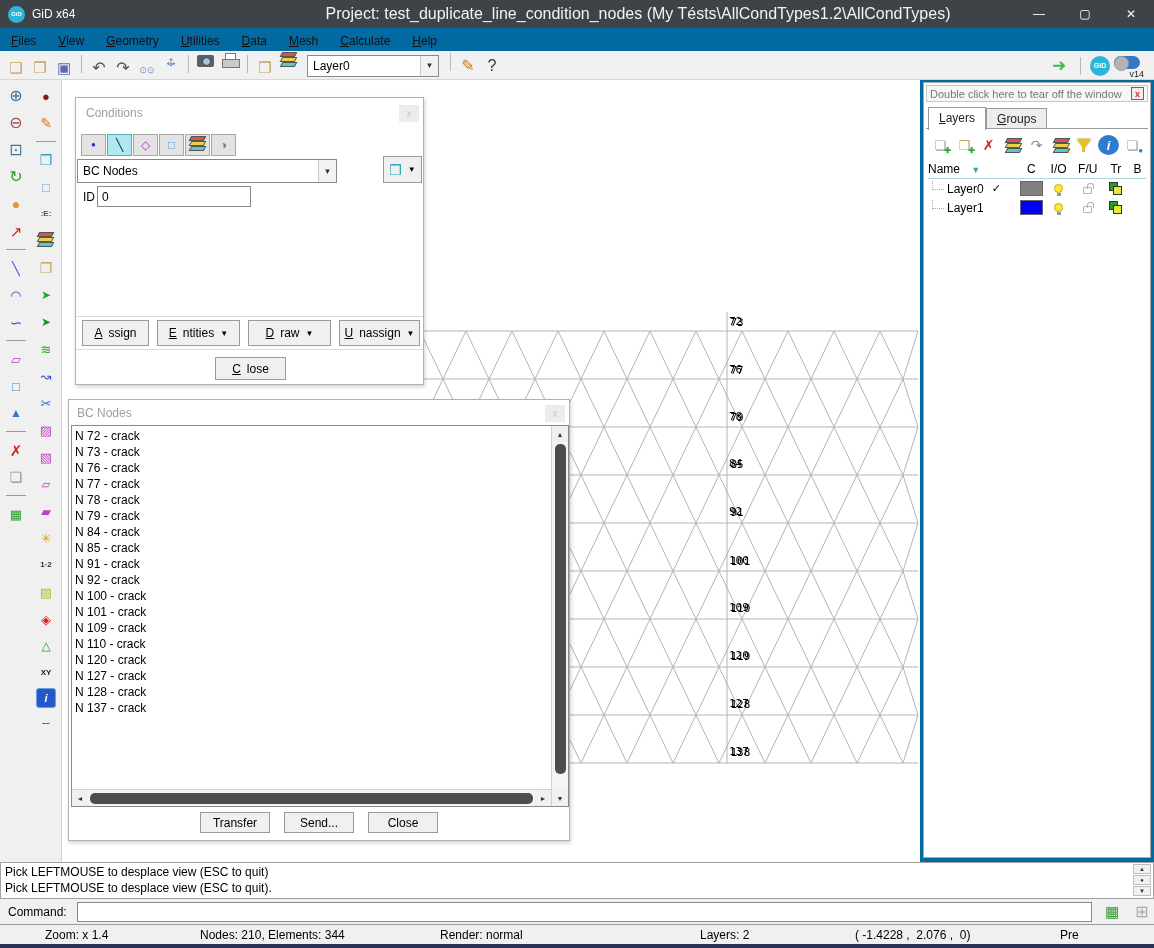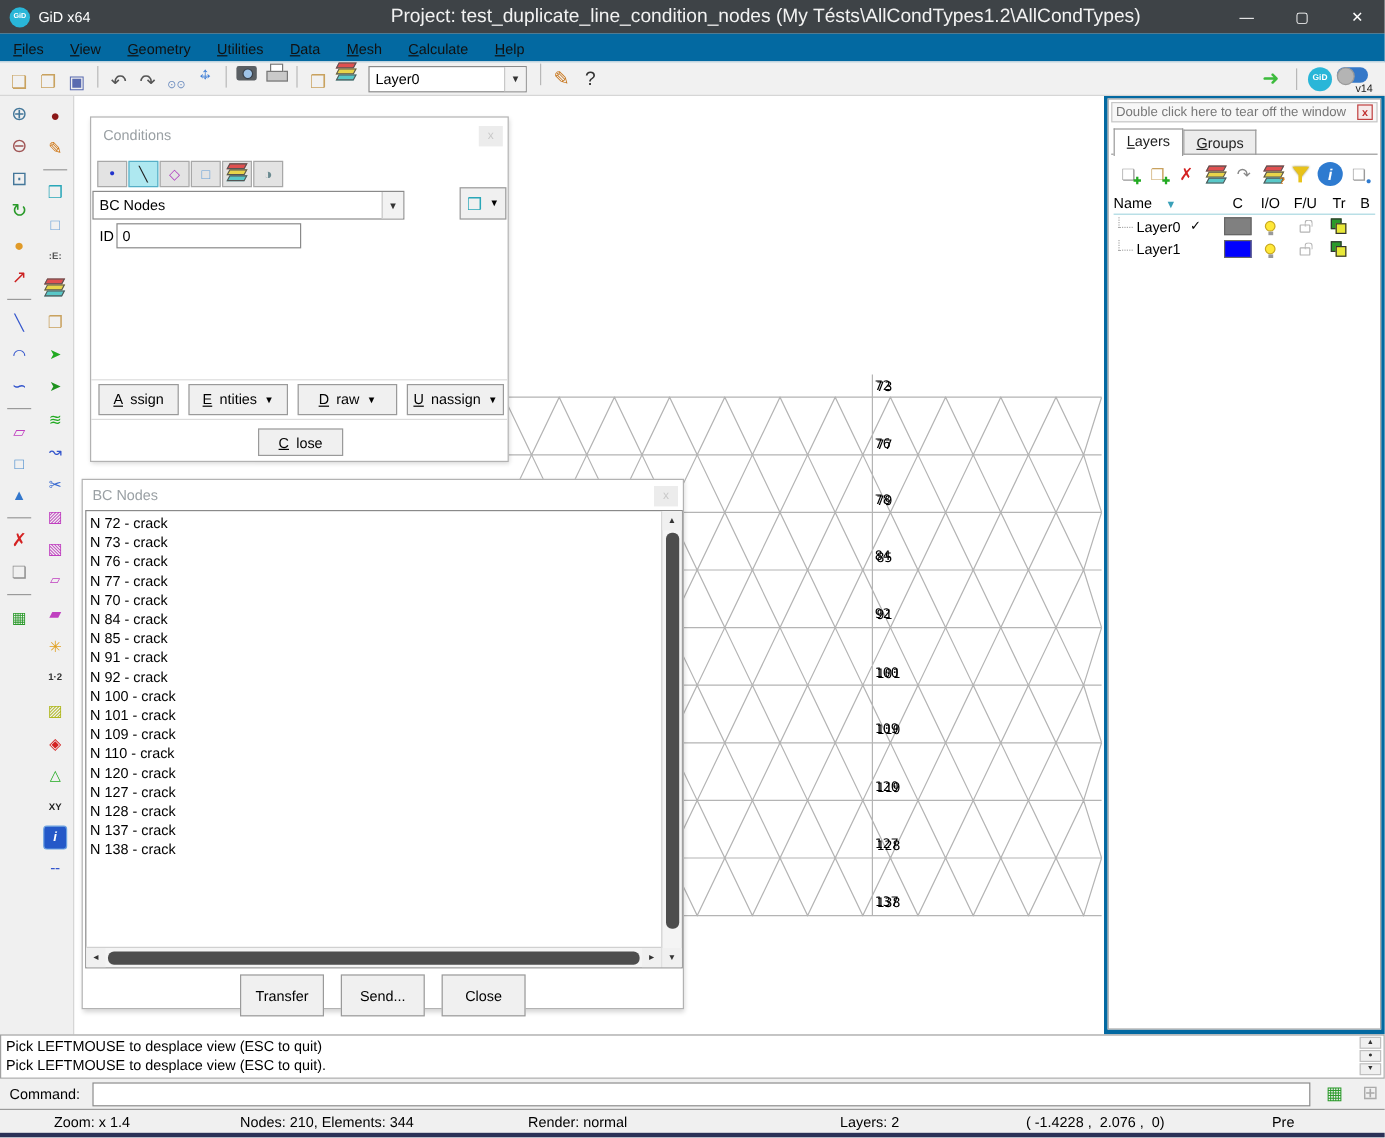--- a/index.html
+++ b/index.html
@@ -79,21 +79,21 @@
 
   .dlg-bc { left:68px; top:399px; width:502px; height:442px; }
   .listbox { position:absolute; left:2px; top:25px; width:498px; height:382px; border:1px solid #8a8a8a; background:#fff; }
   .list-items { position:absolute; left:3px; top:2px; right:18px; bottom:18px; overflow:hidden; font-size:12px; line-height:16px; }
   .vbar { position:absolute; right:0; top:0; width:17px; height:100%; background:#f4f4f4; border-left:1px solid #d0d0d0; }
   .hbar { position:absolute; left:0; bottom:0; height:17px; right:17px; background:#f4f4f4; border-top:1px solid #d0d0d0; }
   .sbtn { position:absolute; width:16px; height:16px; background:#f0f0f0; display:flex; align-items:center; justify-content:center; font-size:7px; color:#333; }
   .vthumb { position:absolute; left:3px; top:18px; width:11px; height:330px; background:#4d4d4d; border-radius:5px; }
   .hthumb { position:absolute; top:3px; left:18px; right:18px; height:11px; background:#4d4d4d; border-radius:5px; }
   .bc-btns { position:absolute; left:0; top:412px; width:100%; display:flex; justify-content:center; gap:14px; }
-  .bc-btns .btn { width:70px; height:35px; }
+  .bc-btns .btn { width:70px; height:21px; }
 
   
   .rpanel { position:absolute; left:920px; top:80px; width:234px; height:782px; background:#0369a1; }
   .panel-box { position:absolute; left:3px; top:2px; width:228px; height:776px; background:#fff; border:1px solid #a8a8a8; }
   .tearoff { position:absolute; left:2px; top:2px; right:2px; height:17px; border:1px solid #c6c6c6; background:#f7f7f7; color:#777; font-size:11px; display:flex; align-items:center; padding:0 3px; white-space:nowrap; overflow:hidden; }
   .tear-x { margin-left:auto; width:13px; height:13px; border:1px solid #c04040; color:#c03030; font-size:9px; font-weight:bold; display:flex; align-items:center; justify-content:center; background:#f6eaea; flex:none; }
   .tabs { position:absolute; left:4px; top:24px; height:22px; display:flex; align-items:flex-end; }
   .tab { padding:3px 10px; border:1px solid #9a9a9a; border-bottom:none; font-size:12px; background:#ededed; color:#222; }
   .tab.active { background:#fff; position:relative; top:1px; padding-bottom:5px; z-index:2; }
   .ptool-row { position:absolute; left:6px; top:52px; display:flex; gap:3px; }
@@ -428,34 +428,34 @@
 
 <div class="dialog dlg-bc">
   <div class="dlg-title" style="left:8px;top:6px;">BC Nodes</div>
   <div class="dlg-x" style="left:476px;top:5px;">x</div>
   <div class="listbox">
     <div class="list-items" id="bc-list">
         <div>N 72 - crack</div>
         <div>N 73 - crack</div>
         <div>N 76 - crack</div>
         <div>N 77 - crack</div>
-        <div>N 70 - crack</div>
+        <div>N 78 - crack</div>
+        <div>N 79 - crack</div>
         <div>N 84 - crack</div>
         <div>N 85 - crack</div>
         <div>N 91 - crack</div>
         <div>N 92 - crack</div>
         <div>N 100 - crack</div>
         <div>N 101 - crack</div>
         <div>N 109 - crack</div>
         <div>N 110 - crack</div>
         <div>N 120 - crack</div>
         <div>N 127 - crack</div>
         <div>N 128 - crack</div>
         <div>N 137 - crack</div>
-        <div>N 138 - crack</div>
       </div>
     <div class="vbar">
       <div class="sbtn" style="left:0;top:0;">▲</div>
       <div class="vthumb"></div>
       <div class="sbtn" style="left:0;bottom:0;">▼</div>
     </div>
     <div class="hbar">
       <div class="sbtn" style="left:0;top:0;">◄</div>
       <div class="hthumb"></div>
       <div class="sbtn" style="right:0;top:0;">►</div>

